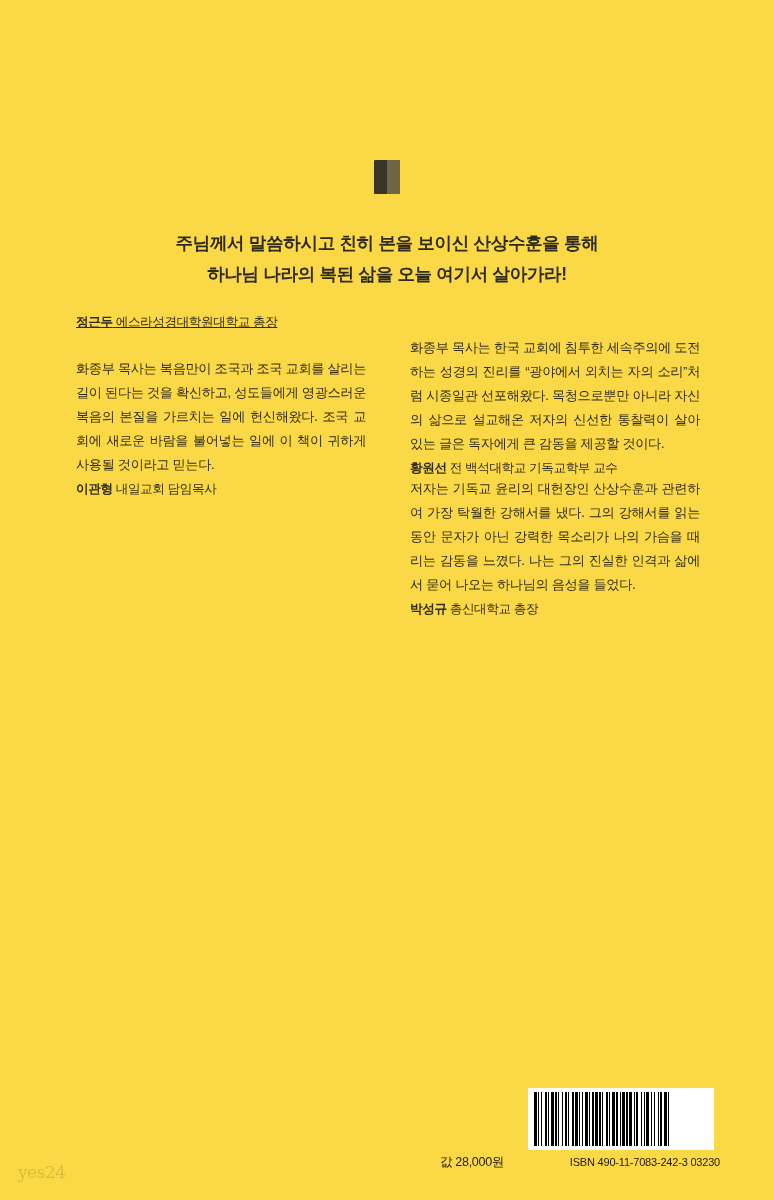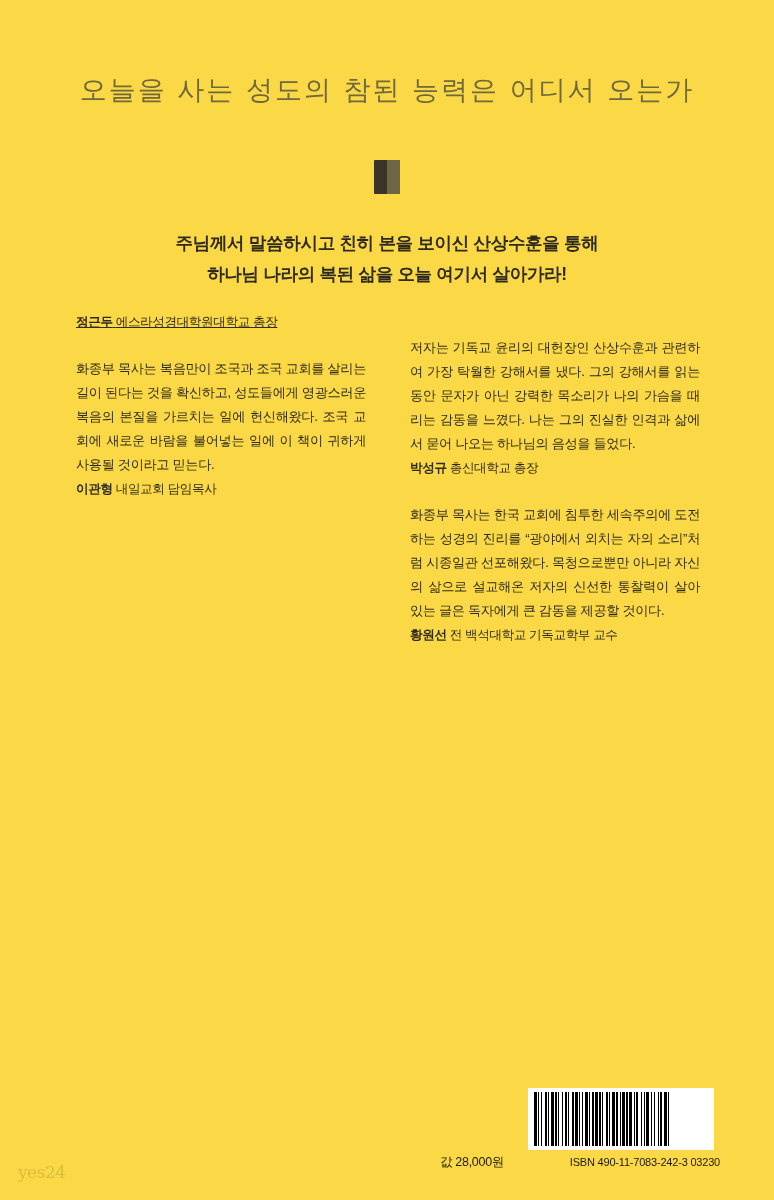--- a/index.html
+++ b/index.html
@@ -175,21 +175,20 @@
     font-size: 17px;
     color: #d9bd3e;
     letter-spacing: -0.5px;
   }
 </style>
 </head>
 <body>
 
 <div class="page">
 
-  <div class="headline">오늘을 사는 성도의 참된 능력은 어디서 오는가</div>
 
   <div class="logo-wrap">
     <span class="logo"></span>
   </div>
 
   <div class="subhead">
     <div>주님께서 말씀하시고 친히 본을 보이신 산상수훈을 통해</div>
     <div>하나님 나라의 복된 삶을 오늘 여기서 살아가라!</div>
   </div>
 
@@ -210,35 +209,35 @@
           <span class="name">이관형</span>
           <span class="role">내일교회 담임목사</span>
         </div>
       </div>
 
     </div>
 
     <div class="col">
 
       <div>
+        <div class="blurb">화종부 목사는 한국 교회에 침투한 세속주의에 도전하는 성경의 진리를 “광야에서 외치는 자의 소리”처럼 시종일관 선포해왔다. 목청으로뿐만 아니라 자신의 삶으로 설교해온 저자의 신선한 통찰력이 살아 있는 글은 독자에게 큰 감동을 제공할 것이다.</div>
+        <div class="attrib" style="margin-top:-22px;">
+          <span class="name">황원선</span>
+          <span class="role">전 백석대학교 기독교학부 교수</span>
+        </div>
+      </div>
+
+      <div>
         <div class="blurb">저자는 기독교 윤리의 대헌장인 산상수훈과 관련하여 가장 탁월한 강해서를 냈다. 그의 강해서를 읽는 동안 문자가 아닌 강력한 목소리가 나의 가슴을 때리는 감동을 느꼈다. 나는 그의 진실한 인격과 삶에서 묻어 나오는 하나님의 음성을 들었다.</div>
         <div class="attrib" style="margin-top:-22px; margin-bottom:26px;">
           <span class="name">박성규</span>
           <span class="role">총신대학교 총장</span>
         </div>
       </div>
 
-      <div>
-        <div class="blurb">화종부 목사는 한국 교회에 침투한 세속주의에 도전하는 성경의 진리를 “광야에서 외치는 자의 소리”처럼 시종일관 선포해왔다. 목청으로뿐만 아니라 자신의 삶으로 설교해온 저자의 신선한 통찰력이 살아 있는 글은 독자에게 큰 감동을 제공할 것이다.</div>
-        <div class="attrib" style="margin-top:-22px;">
-          <span class="name">황원선</span>
-          <span class="role">전 백석대학교 기독교학부 교수</span>
-        </div>
-      </div>
-
     </div>
 
   </div>
 
   <div class="barcode-block">
     <div class="bars" id="bars">
         <i style="width:3px"></i>
         <i style="width:1px;background:transparent"></i>
         <i style="width:1px"></i>
         <i style="width:2px;background:transparent"></i>

